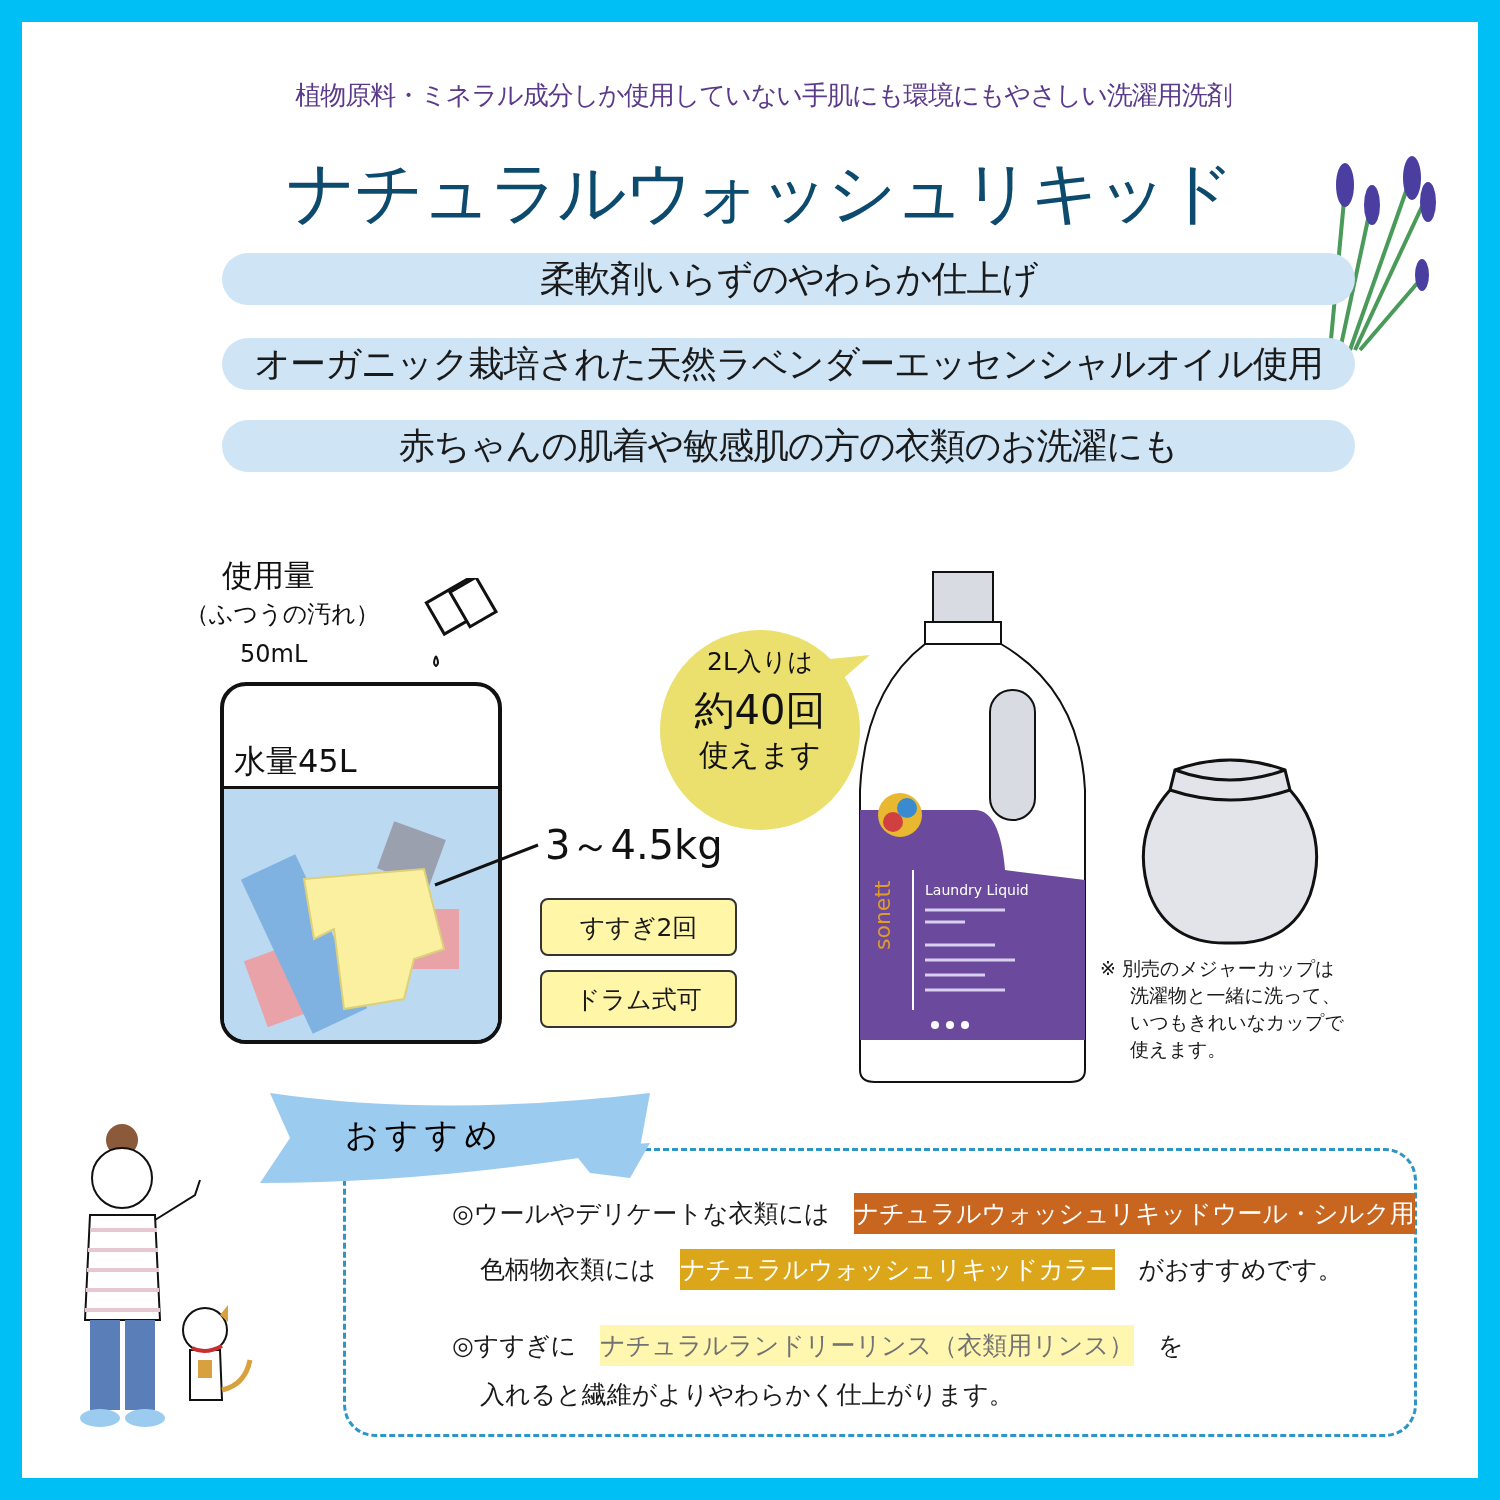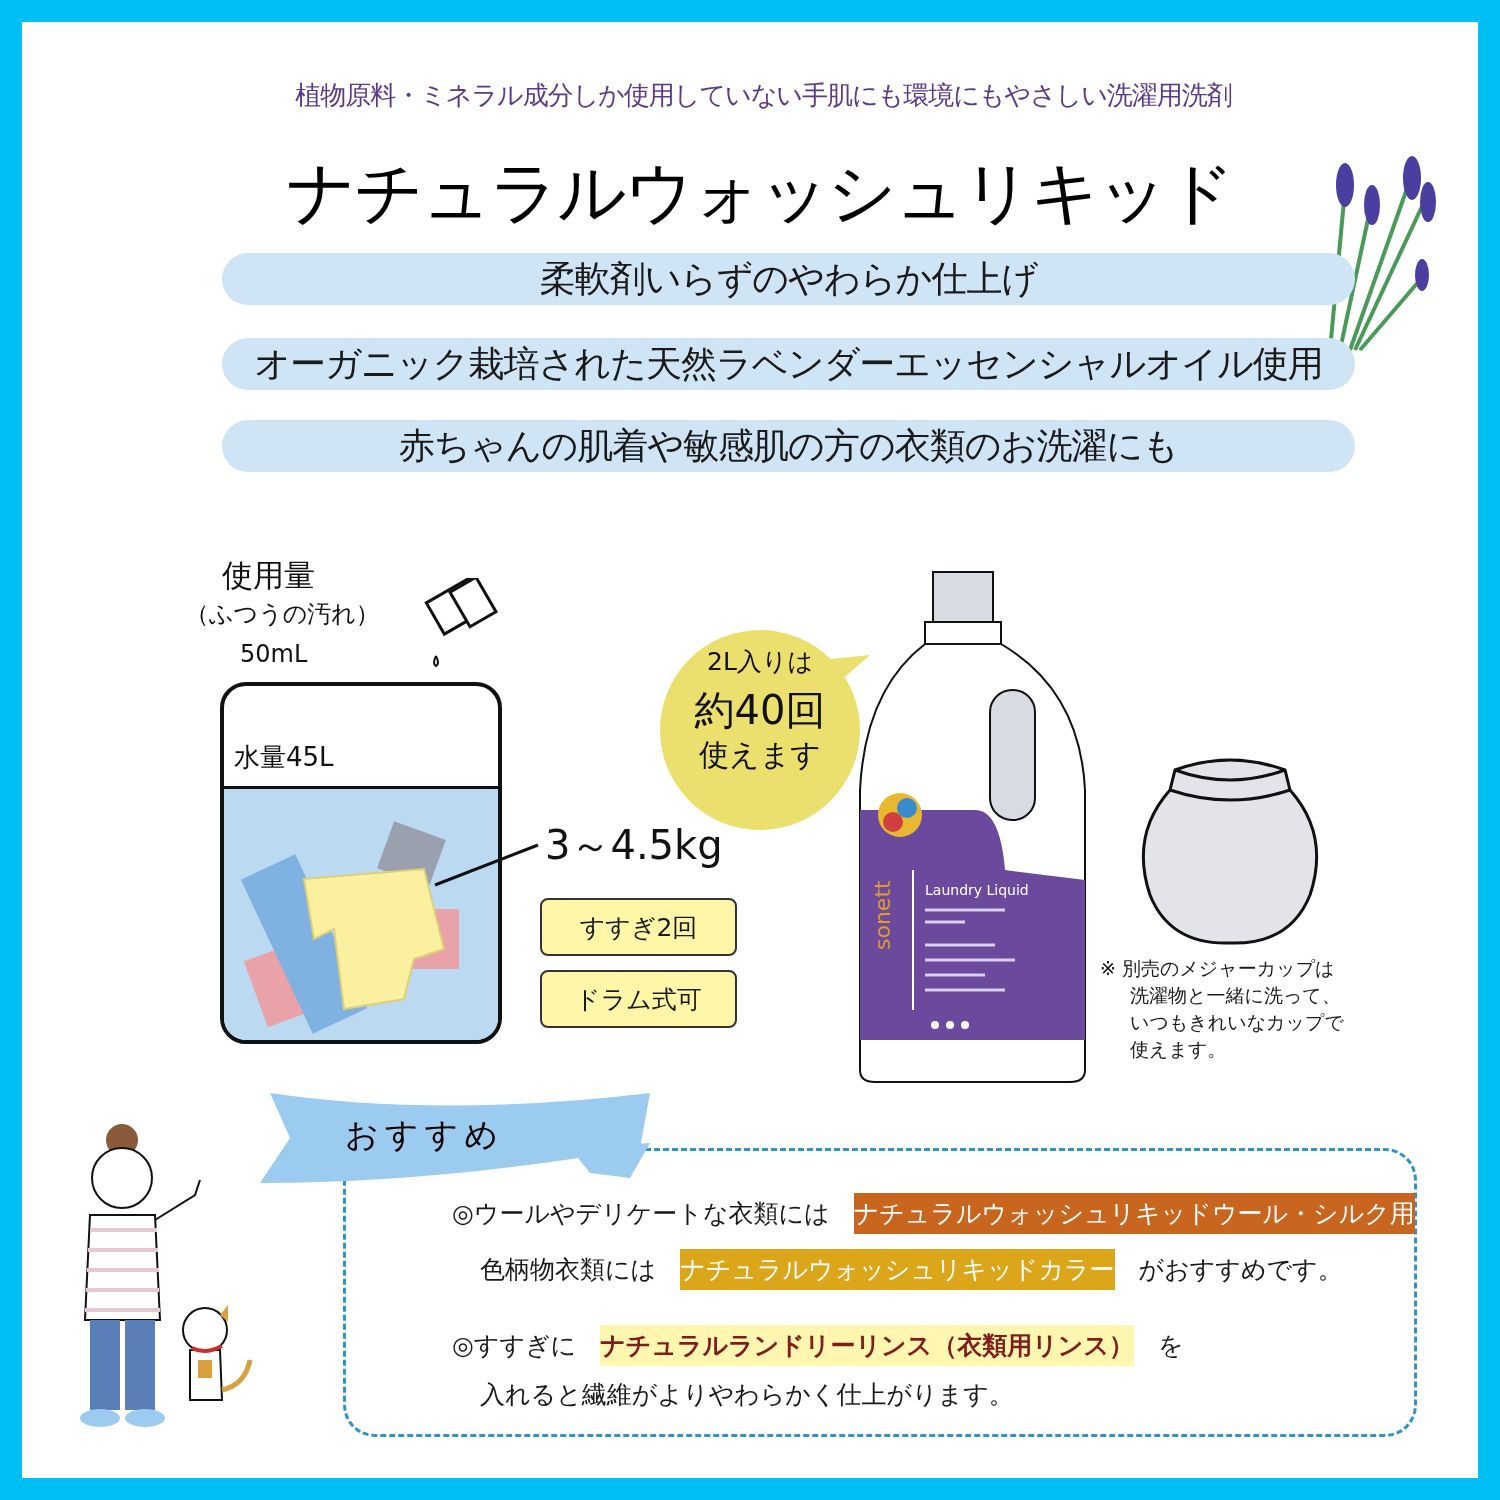--- a/index.html
+++ b/index.html
@@ -1,39 +1,39 @@
 <!DOCTYPE html>
 <html><head>
 <meta charset="utf-8">
 <style>
   html, body { margin:0; padding:0; }
   body { width:1500px; height:1500px; position:relative; overflow:hidden; background:#00bff5; font-family:"DejaVu Sans","Liberation Sans",sans-serif; }
   .frame { position:absolute; left:22px; top:22px; width:1456px; height:1456px; background:#fff; }
   .subtitle { position:absolute; left:0; top:78px; width:1500px; text-align:center; padding-left:27px; box-sizing:border-box; color:#5b3a8a; font-size:26px; letter-spacing:-1px; white-space:nowrap; }
-  .title { position:absolute; left:240px; top:148px; width:1040px; text-align:center; color:#000000; font-size:68px; letter-spacing:-2px; white-space:nowrap; }
+  .title { position:absolute; left:240px; top:148px; width:1040px; text-align:center; color:#0c4a6e; font-size:68px; letter-spacing:-2px; white-space:nowrap; }
   .pill { position:absolute; left:222px; width:1133px; height:52px; background:#cfe5f6; border-radius:28px; display:flex; align-items:center; justify-content:center; font-size:36px; color:#1a1a1a; letter-spacing:-1px; white-space:nowrap; }
   .lavender { position:absolute; left:1300px; top:150px; width:170px; height:220px; }
   .hand { position:absolute; font-family:"DejaVu Sans",sans-serif; color:#111; white-space:nowrap; }
   .tub { position:absolute; left:220px; top:682px; width:282px; height:362px; border:4px solid #111; border-radius:26px; overflow:hidden; background:#fff; box-sizing:border-box; }
   .tub .water { position:absolute; left:0; right:0; top:100px; bottom:0; background:#bcd9f2; border-top:3px solid #111; }
   .tag { position:absolute; left:540px; width:197px; height:58px; background:#fff6a8; border:2px solid #333; border-radius:8px; display:flex; align-items:center; justify-content:center; font-size:25px; color:#1a1a1a; box-sizing:border-box; }
   .bubble { position:absolute; left:660px; top:630px; width:200px; height:200px; border-radius:50%; background:#ebe06d; }
   .bubble-text { position:absolute; left:660px; width:200px; text-align:center; color:#111; }
   .bottle { position:absolute; left:855px; top:570px; width:235px; height:515px; }
   .cup { position:absolute; left:1130px; top:745px; width:200px; height:200px; }
   .note { position:absolute; left:1100px; top:955px; font-size:19px; color:#1a1a1a; line-height:27px; }
   .note .line { white-space:nowrap; }
   .rec-box { position:absolute; left:343px; top:1148px; width:1074px; height:289px; border:3px dashed #2f95c6; border-radius:32px; box-sizing:border-box; }
   .ribbon { position:absolute; left:240px; top:1088px; width:420px; height:110px; }
   .ribbon-text { position:absolute; left:345px; top:1113px; font-size:33px; color:#000000; letter-spacing:6px; }
   .rec-line { position:absolute; font-size:25px; color:#1a1a1a; white-space:nowrap; display:flex; align-items:center; }
   .hl { display:inline-block; padding:4px 0; margin:0 24px; }
   .hl.orange { background:#c8651f; color:#fff; }
   .hl.gold { background:#dca61a; color:#fff; }
-  .hl.pale { background:#fff7b0; color:#7f1d1d;font-weight:bold; }
+  .hl.pale { background:#fff7b0; color:#737373; }
   .person { position:absolute; left:60px; top:1110px; width:180px; height:320px; }
   .cat { position:absolute; left:170px; top:1300px; width:90px; height:120px; }
 </style>
 </head>
 <body>
 
 <div class="frame"></div>
 
 <div class="subtitle">植物原料・ミネラル成分しか使用していない手肌にも環境にもやさしい洗濯用洗剤</div>
 <div class="title">ナチュラルウォッシュリキッド</div>
@@ -76,21 +76,21 @@
   <div class="water">
     <svg style="position:absolute; left:10px; top:20px; width:260px; height:230px;" viewBox="0 0 260 230">
       <rect x="20" y="140" width="60" height="70" fill="#e9a3a8" transform="rotate(-20 50 175)"></rect>
       <rect x="40" y="50" width="60" height="170" fill="#7fb2e0" transform="rotate(-25 70 135)"></rect>
       <rect x="150" y="20" width="55" height="50" fill="#9aa0ad" transform="rotate(20 177 45)"></rect>
       <rect x="170" y="100" width="55" height="60" fill="#e9a3a8"></rect>
       <path d="M70 70 L190 60 L210 140 L180 150 L170 190 L110 200 L100 120 L80 130 Z" fill="#fbf0a0" stroke="#ddd07a" stroke-width="2"></path>
     </svg>
   </div>
 </div>
-<div class="hand" style="left:234px; top:740px; font-size:26px;">水量45L</div>
+<div class="hand" style="left:234px; top:740px; font-size:32px;">水量45L</div>
 <svg style="position:absolute; left:430px; top:840px; width:110px; height:50px;">
     <line x1="5" y1="45" x2="108" y2="5" stroke="#111" stroke-width="3"></line>
   </svg>
 <div class="hand" style="left:545px; top:818px; font-size:40px;">3～4.5kg</div>
 
 <div class="tag" style="top:898px;">すすぎ2回</div>
 <div class="tag" style="top:970px;">ドラム式可</div>
 
 <div class="bubble"></div>
 <svg style="position:absolute; left:820px; top:650px; width:50px; height:40px;">

